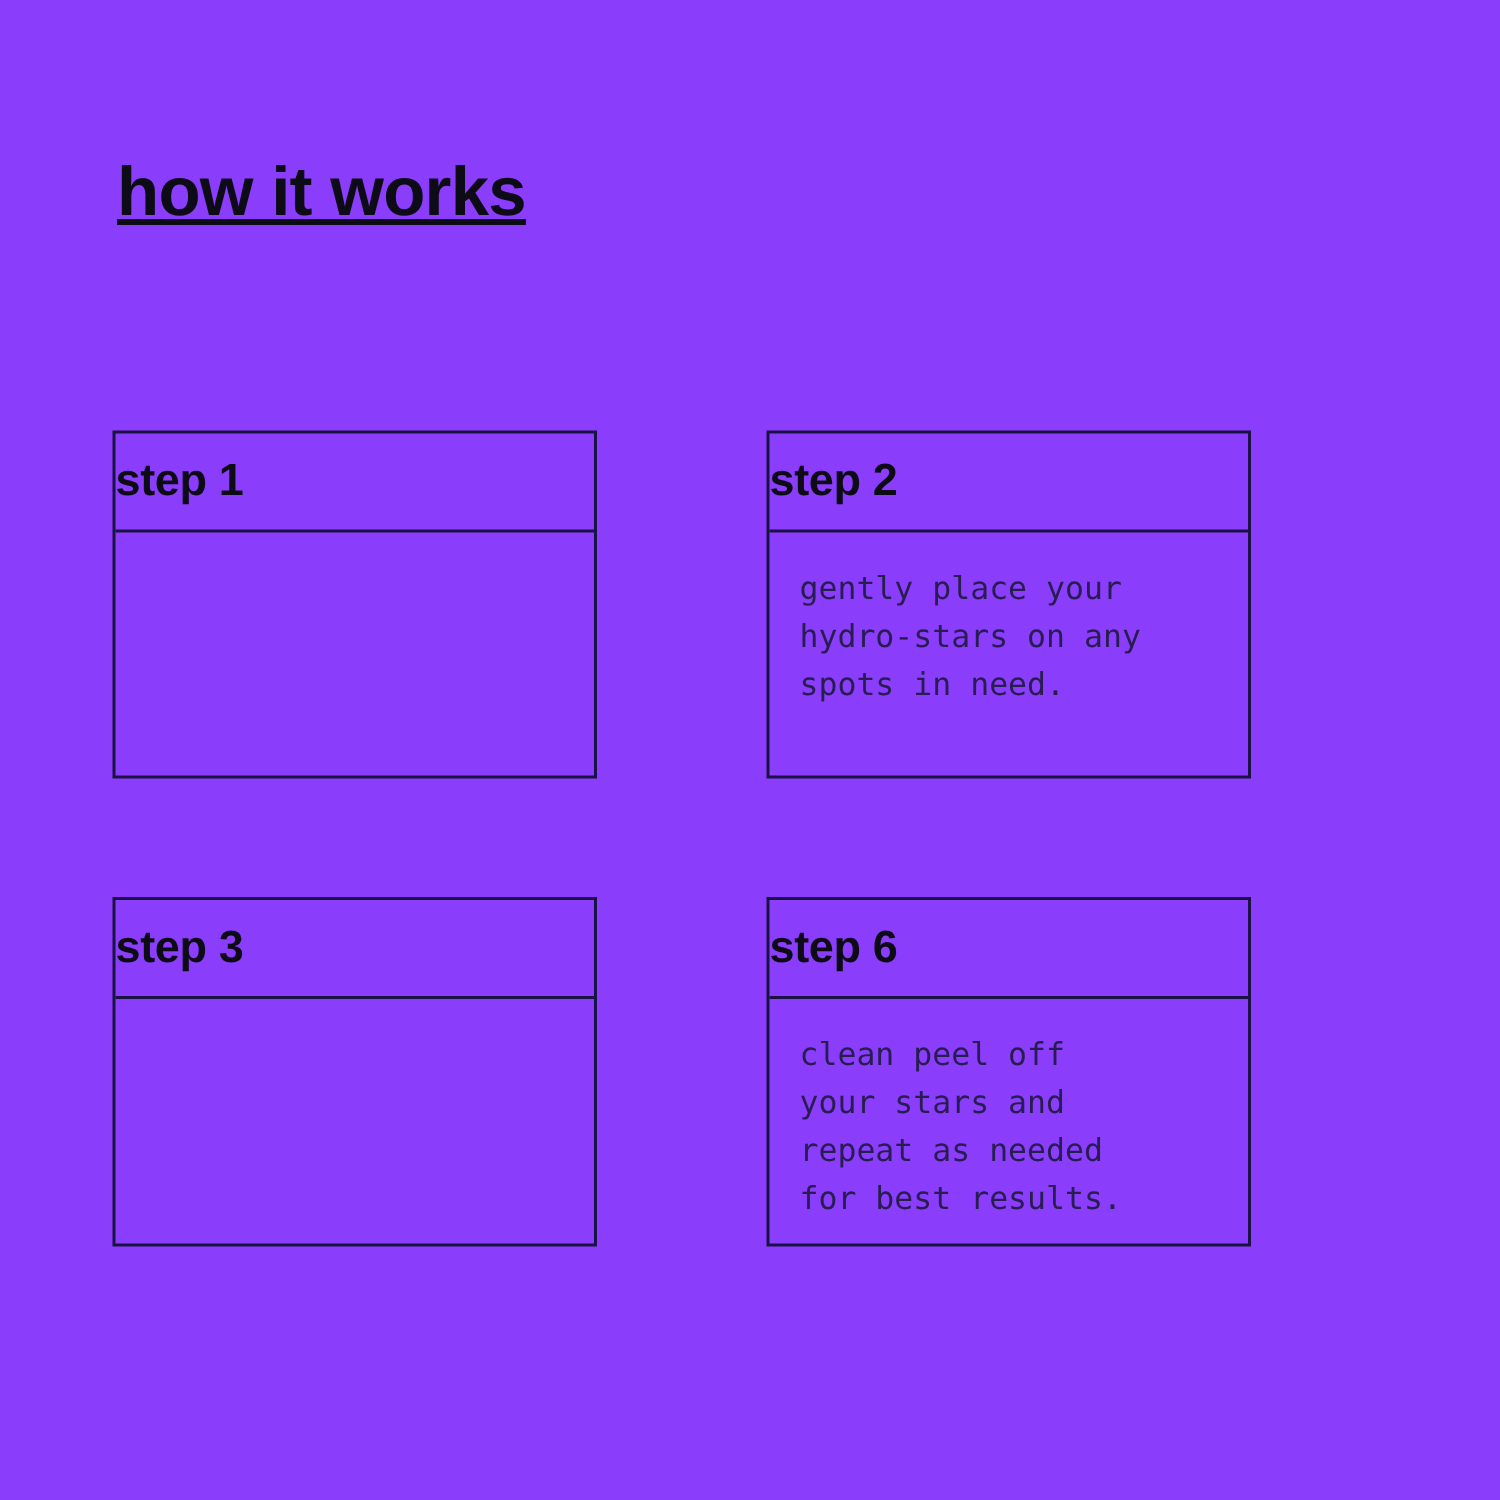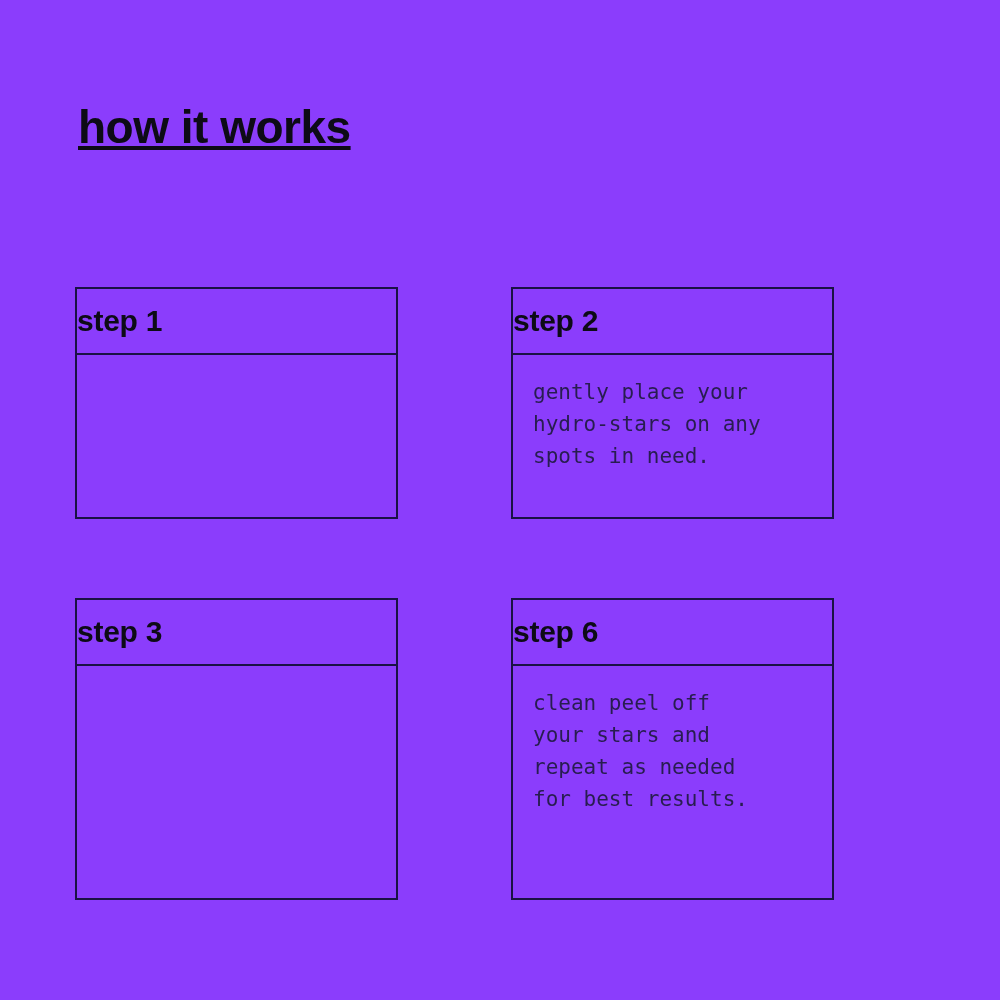--- a/index.html
+++ b/index.html
@@ -29,21 +29,21 @@
     color: var(--heading-text);
     text-decoration: underline;
   }
   .step-card {
     position: absolute;
     width: 323px;
     border: 2px solid var(--border);
     background: transparent;
   }
   .step-card.row-1 { top: 287px; height: 232px; }
-  .step-card.row-2 { top: 598px; height: 302px; }
+  .step-card.row-2 { top: 598px; height: 233px; }
   .step-card.col-1 { left: 75px; }
   .step-card.col-2 { left: 477px; margin-left: 34px; }
   .step-card-header {
     height: 66px;
     border-bottom: 2px solid var(--border);
     display: flex;
     align-items: center;
   }
   .step-label {
     font-size: 30px;

